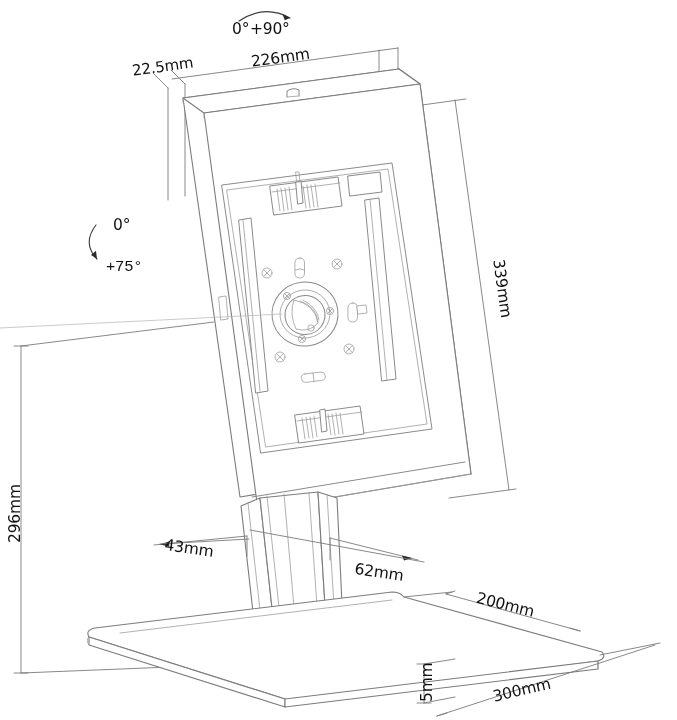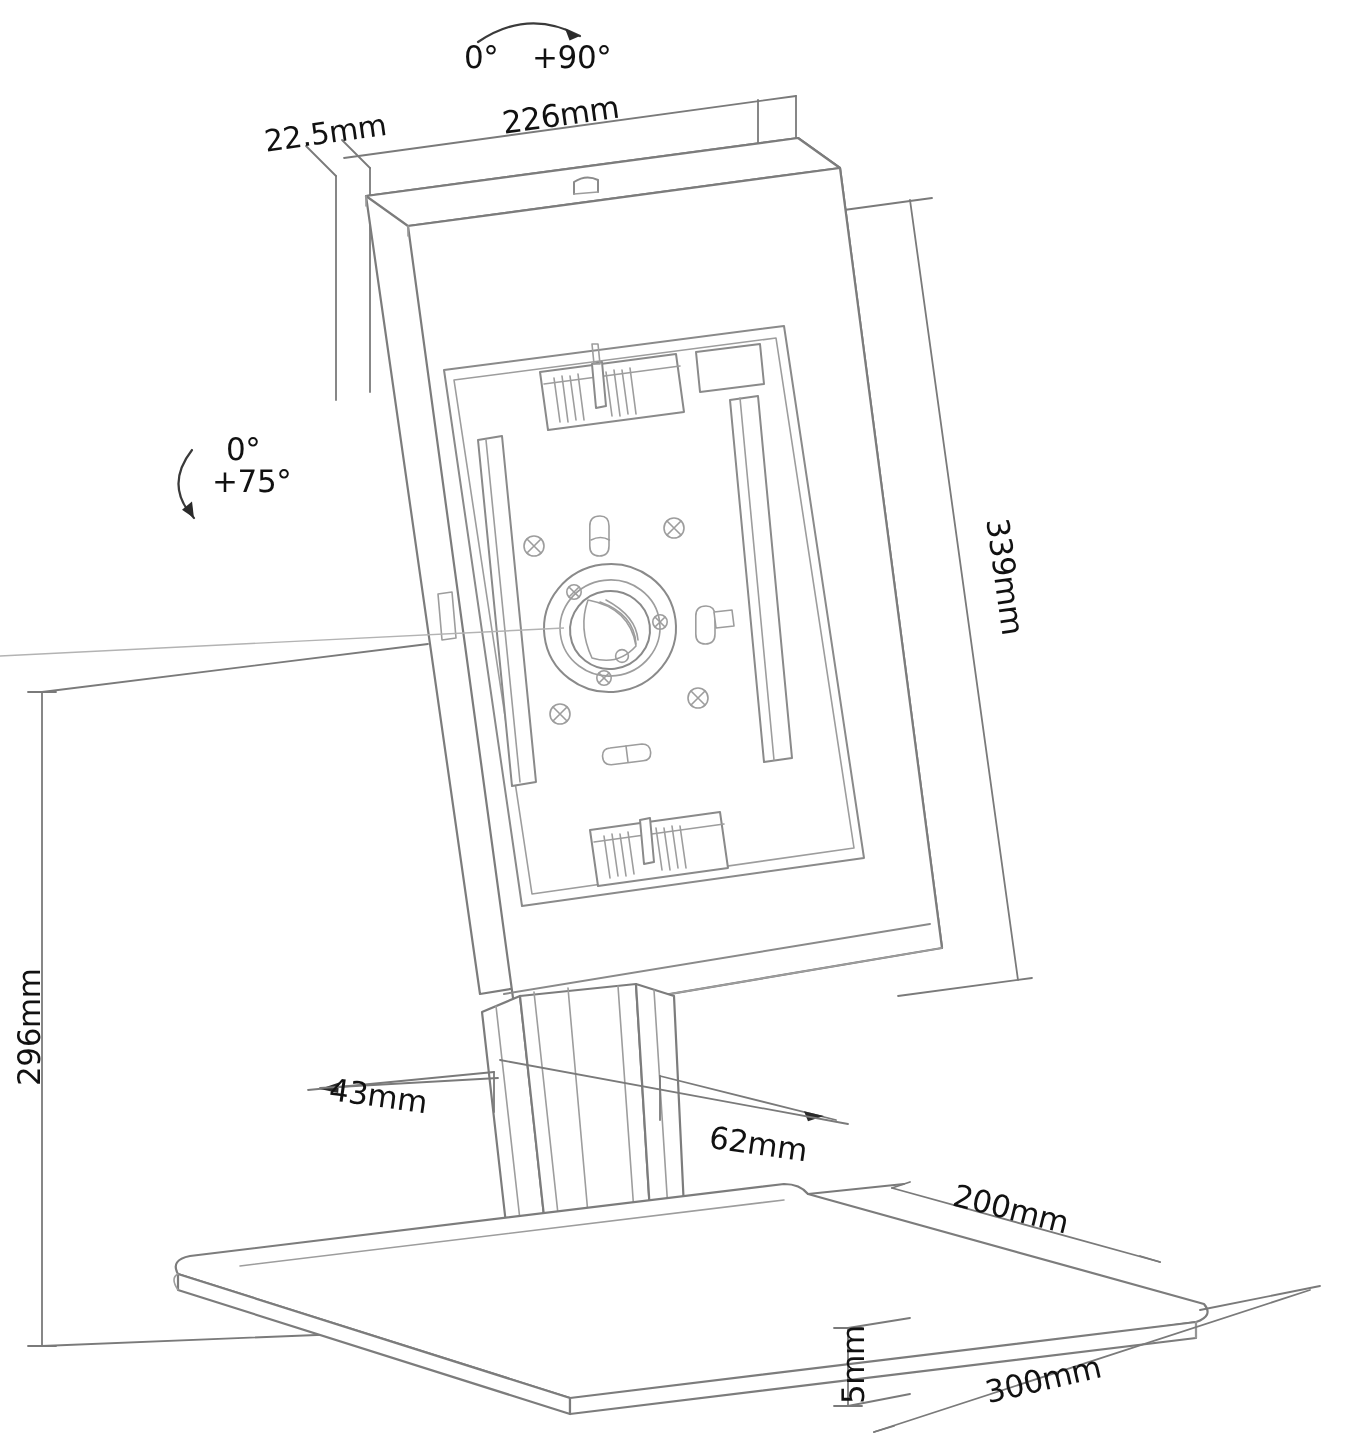--- a/index.html
+++ b/index.html
@@ -256,24 +256,24 @@
       <path class="dim" d="M424 664 L424 703"></path>
       <path class="dim" d="M417 664 L431 664"></path>
       <path class="dim" d="M417 703 L431 703"></path>
       <path class="dim" d="M424 664 L455 659"></path>
       <path class="dim" d="M424 703 L455 697"></path>
     </g>
 
   </svg>
 
   <div class="lbl" style="left:232px;top:20px;">0°</div>
-  <div class="lbl" style="left:266px;top:20px;">+90°</div>
+  <div class="lbl" style="left:250px;top:20px;">+90°</div>
 
   <div class="lbl" style="left:113px;top:216px;">0°</div>
-  <div class="lbl" style="left:106px;top:232px;">+75°</div>
+  <div class="lbl" style="left:106px;top:258px;font-family:Liberation Mono, monospace;">+75°</div>
 
   <div class="lbl small" style="left:131px;top:62px;transform:rotate(-8deg);transform-origin:left top;">22.5mm</div>
 
   <div class="lbl" style="left:250px;top:53px;transform:rotate(-8deg);transform-origin:left top;">226mm</div>
 
   <div class="lbl" style="left:507px;top:258px;transform:rotate(82deg);transform-origin:left top;">339mm</div>
 
   <div class="lbl" style="left:6px;top:543px;transform:rotate(-90deg);transform-origin:left top;">296mm</div>
 
   <div class="lbl" style="left:166px;top:536px;transform:rotate(8deg);transform-origin:left top;">43mm</div>

